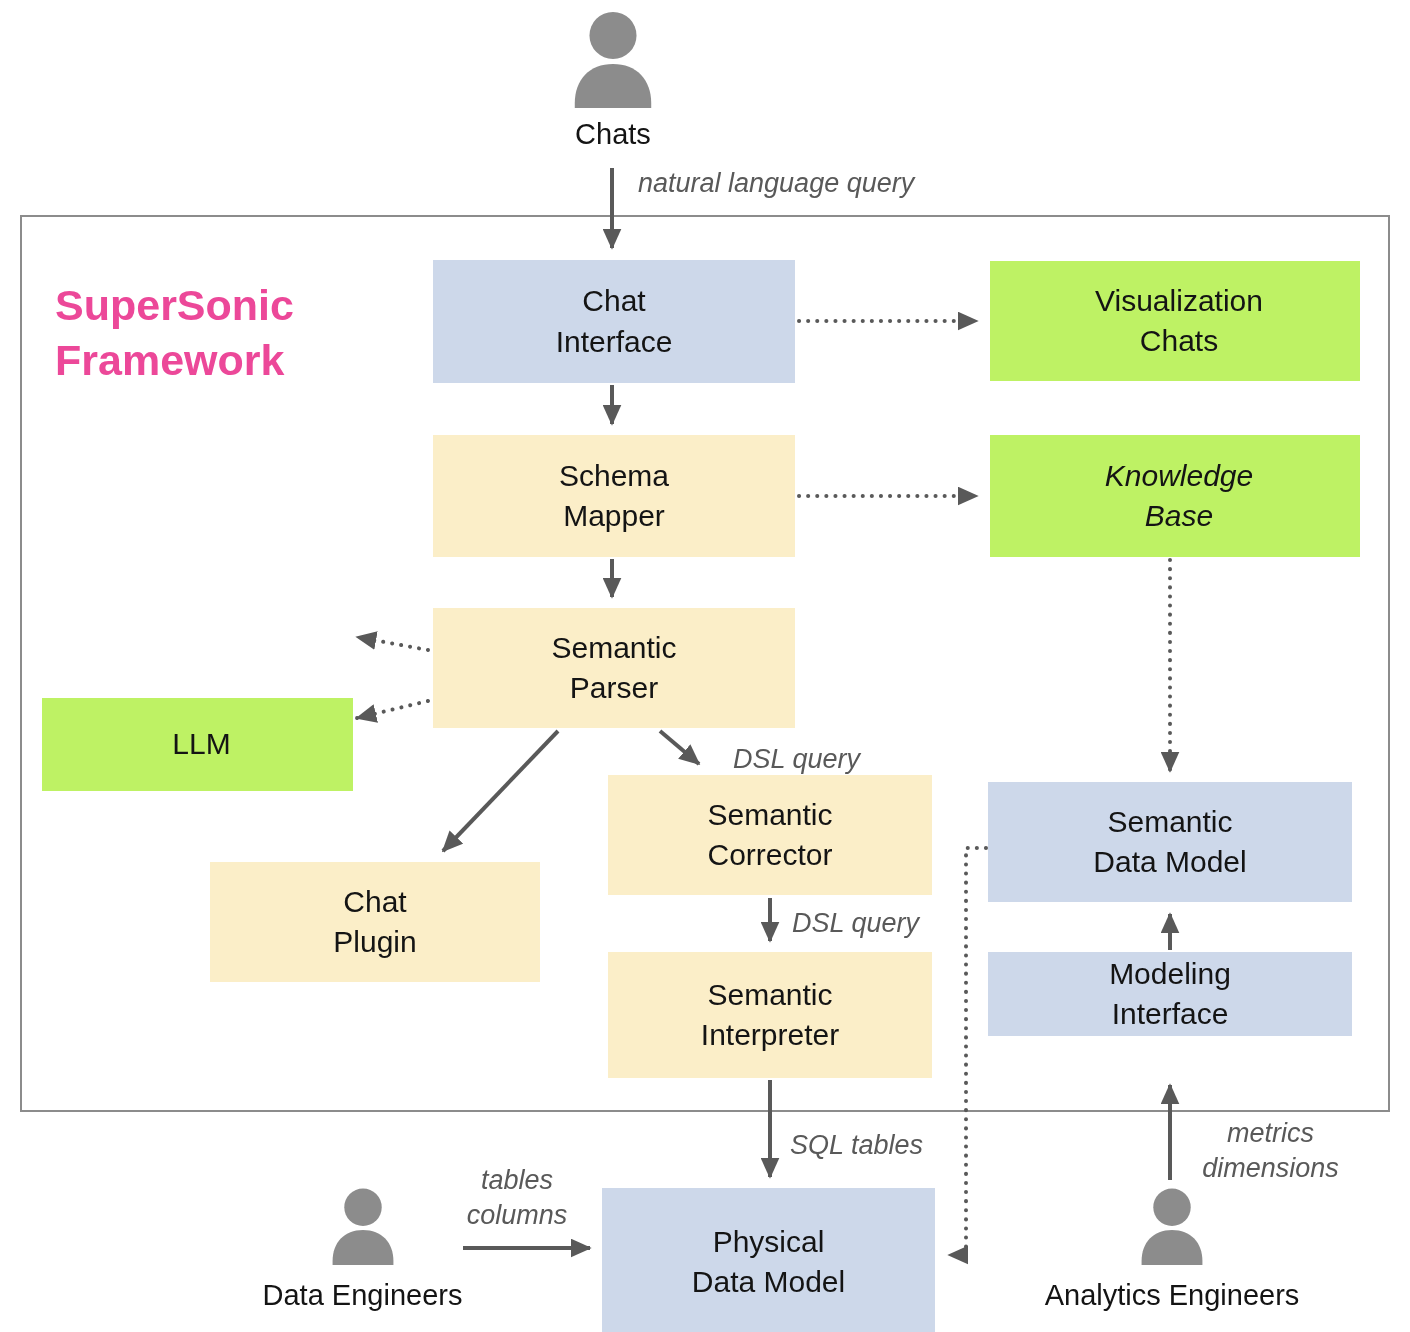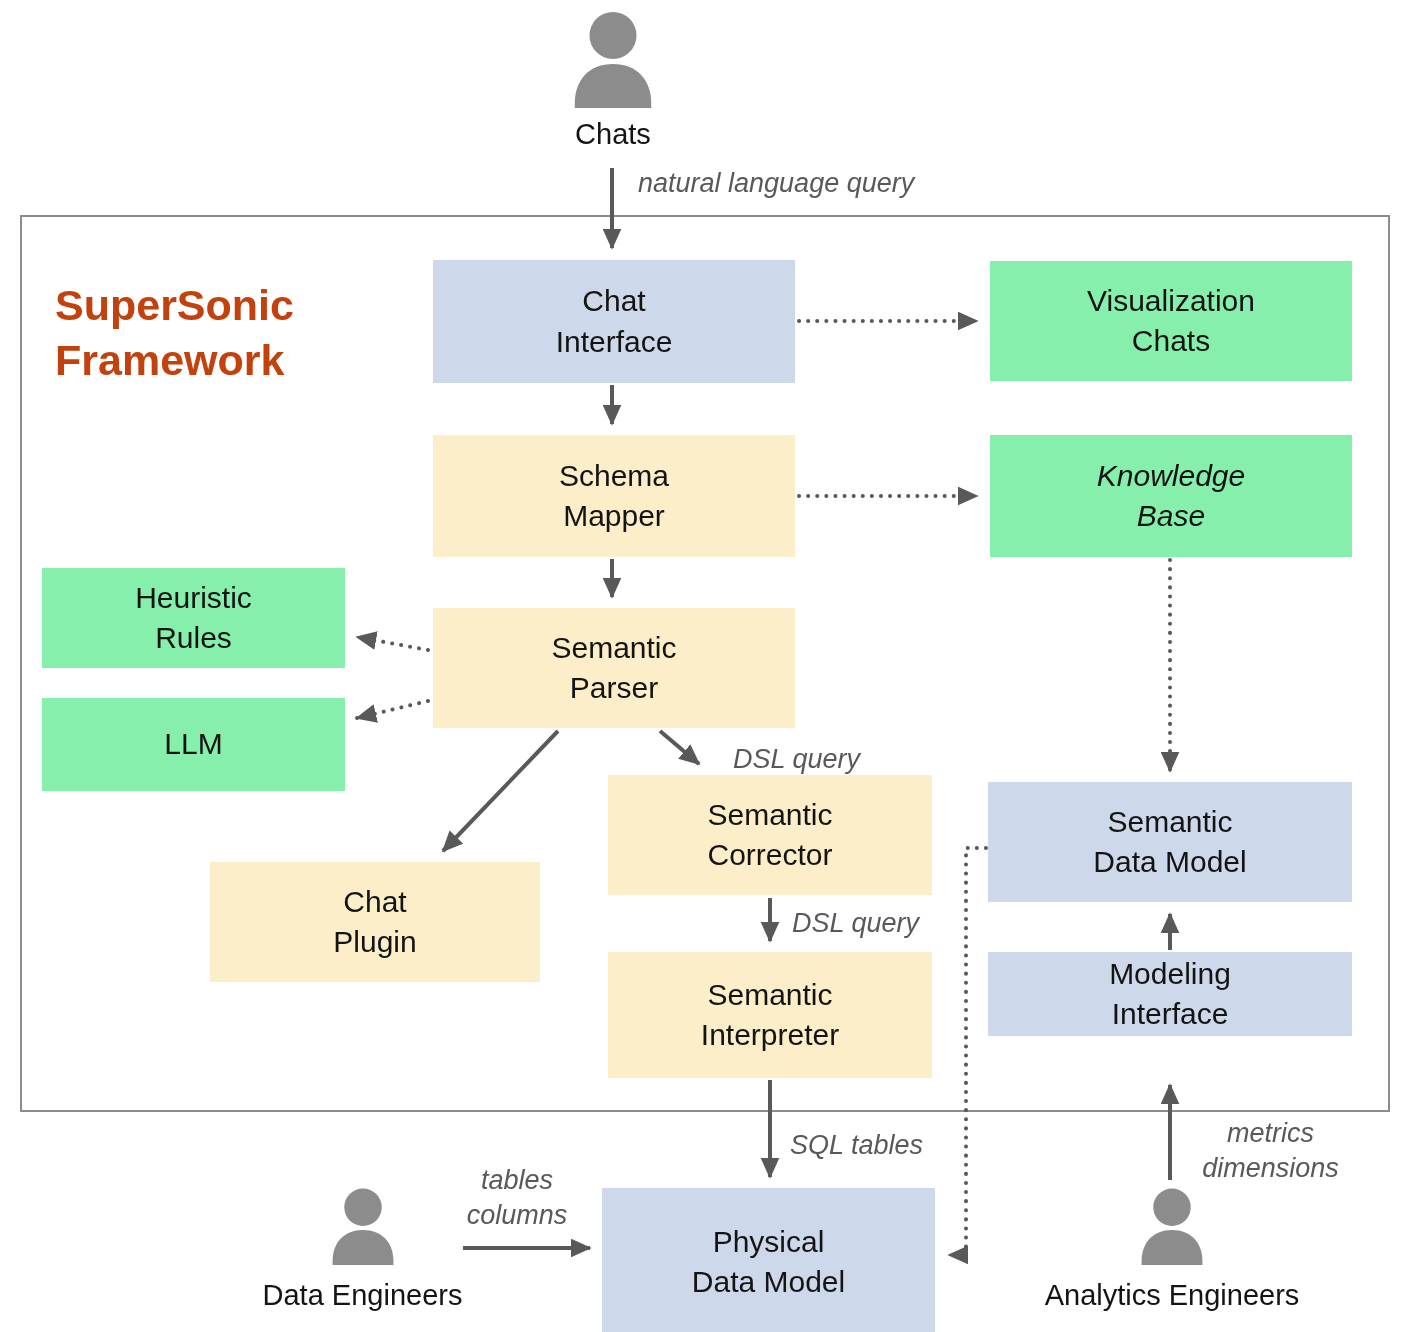--- a/index.html
+++ b/index.html
@@ -5,28 +5,28 @@
   html,body { margin:0; padding:0; background:#ffffff; }
   body { font-family:"Liberation Sans", sans-serif; }
   #canvas { position:relative; width:1410px; height:1332px; background:#ffffff; overflow:hidden; }
 
   #arrow-layer { position:absolute; left:0; top:0; width:1410px; height:1332px; z-index:1; pointer-events:none; }
 
   .frame { position:absolute; left:20px; top:215px; width:1366px; height:893px;
            border:2px solid #8c8c8c; background:transparent; z-index:0; }
 
   .diagram-title { position:absolute; left:55px; top:278px; z-index:2;
-                   font-size:43px; font-weight:700; color:#c2410c;
+                   font-size:43px; font-weight:700; color:#ec4899;
                    line-height:1.28; white-space:pre-line; }
 
   .node { position:absolute; z-index:2; display:flex; align-items:center; justify-content:center;
           text-align:center; white-space:pre-line; font-size:30px; line-height:1.35; color:#141414; }
   .blue   { background:#cdd8ea; }
   .yellow { background:#fbeec8; }
-  .gray   { background:#86efac; }
+  .gray   { background:#bef264;padding-left:8px; }
 
   .n-chat-interface       { left:433px; top:260px;  width:362px; height:123px; }
   .n-visualization-chats  { left:990px; top:261px;  width:362px; height:120px; }
   .n-schema-mapper        { left:433px; top:435px;  width:362px; height:122px; }
   .n-knowledge-base       { left:990px; top:435px;  width:362px; height:122px;font-style:italic; }
   .n-heuristic-rules      { left:42px;  top:568px;  width:303px; height:100px; }
   .n-llm                  { left:42px;  top:698px;  width:303px; height:93px;  }
   .n-semantic-parser      { left:433px; top:608px;  width:362px; height:120px; }
   .n-chat-plugin          { left:210px; top:862px;  width:330px; height:120px; }
   .n-semantic-corrector   { left:608px; top:775px;  width:324px; height:120px; }
@@ -95,22 +95,20 @@
 Framework</div>
 
   <div class="node blue n-chat-interface">Chat
 Interface</div>
   <div class="node gray n-visualization-chats">Visualization
 Chats</div>
   <div class="node yellow n-schema-mapper">Schema
 Mapper</div>
   <div class="node gray n-knowledge-base">Knowledge
 Base</div>
-  <div class="node gray n-heuristic-rules">Heuristic
-Rules</div>
   <div class="node gray n-llm">LLM</div>
   <div class="node yellow n-semantic-parser">Semantic
 Parser</div>
   <div class="node yellow n-chat-plugin">Chat
 Plugin</div>
   <div class="node yellow n-semantic-corrector">Semantic
 Corrector</div>
   <div class="node yellow n-semantic-interpreter">Semantic
 Interpreter</div>
   <div class="node blue n-semantic-data-model">Semantic

